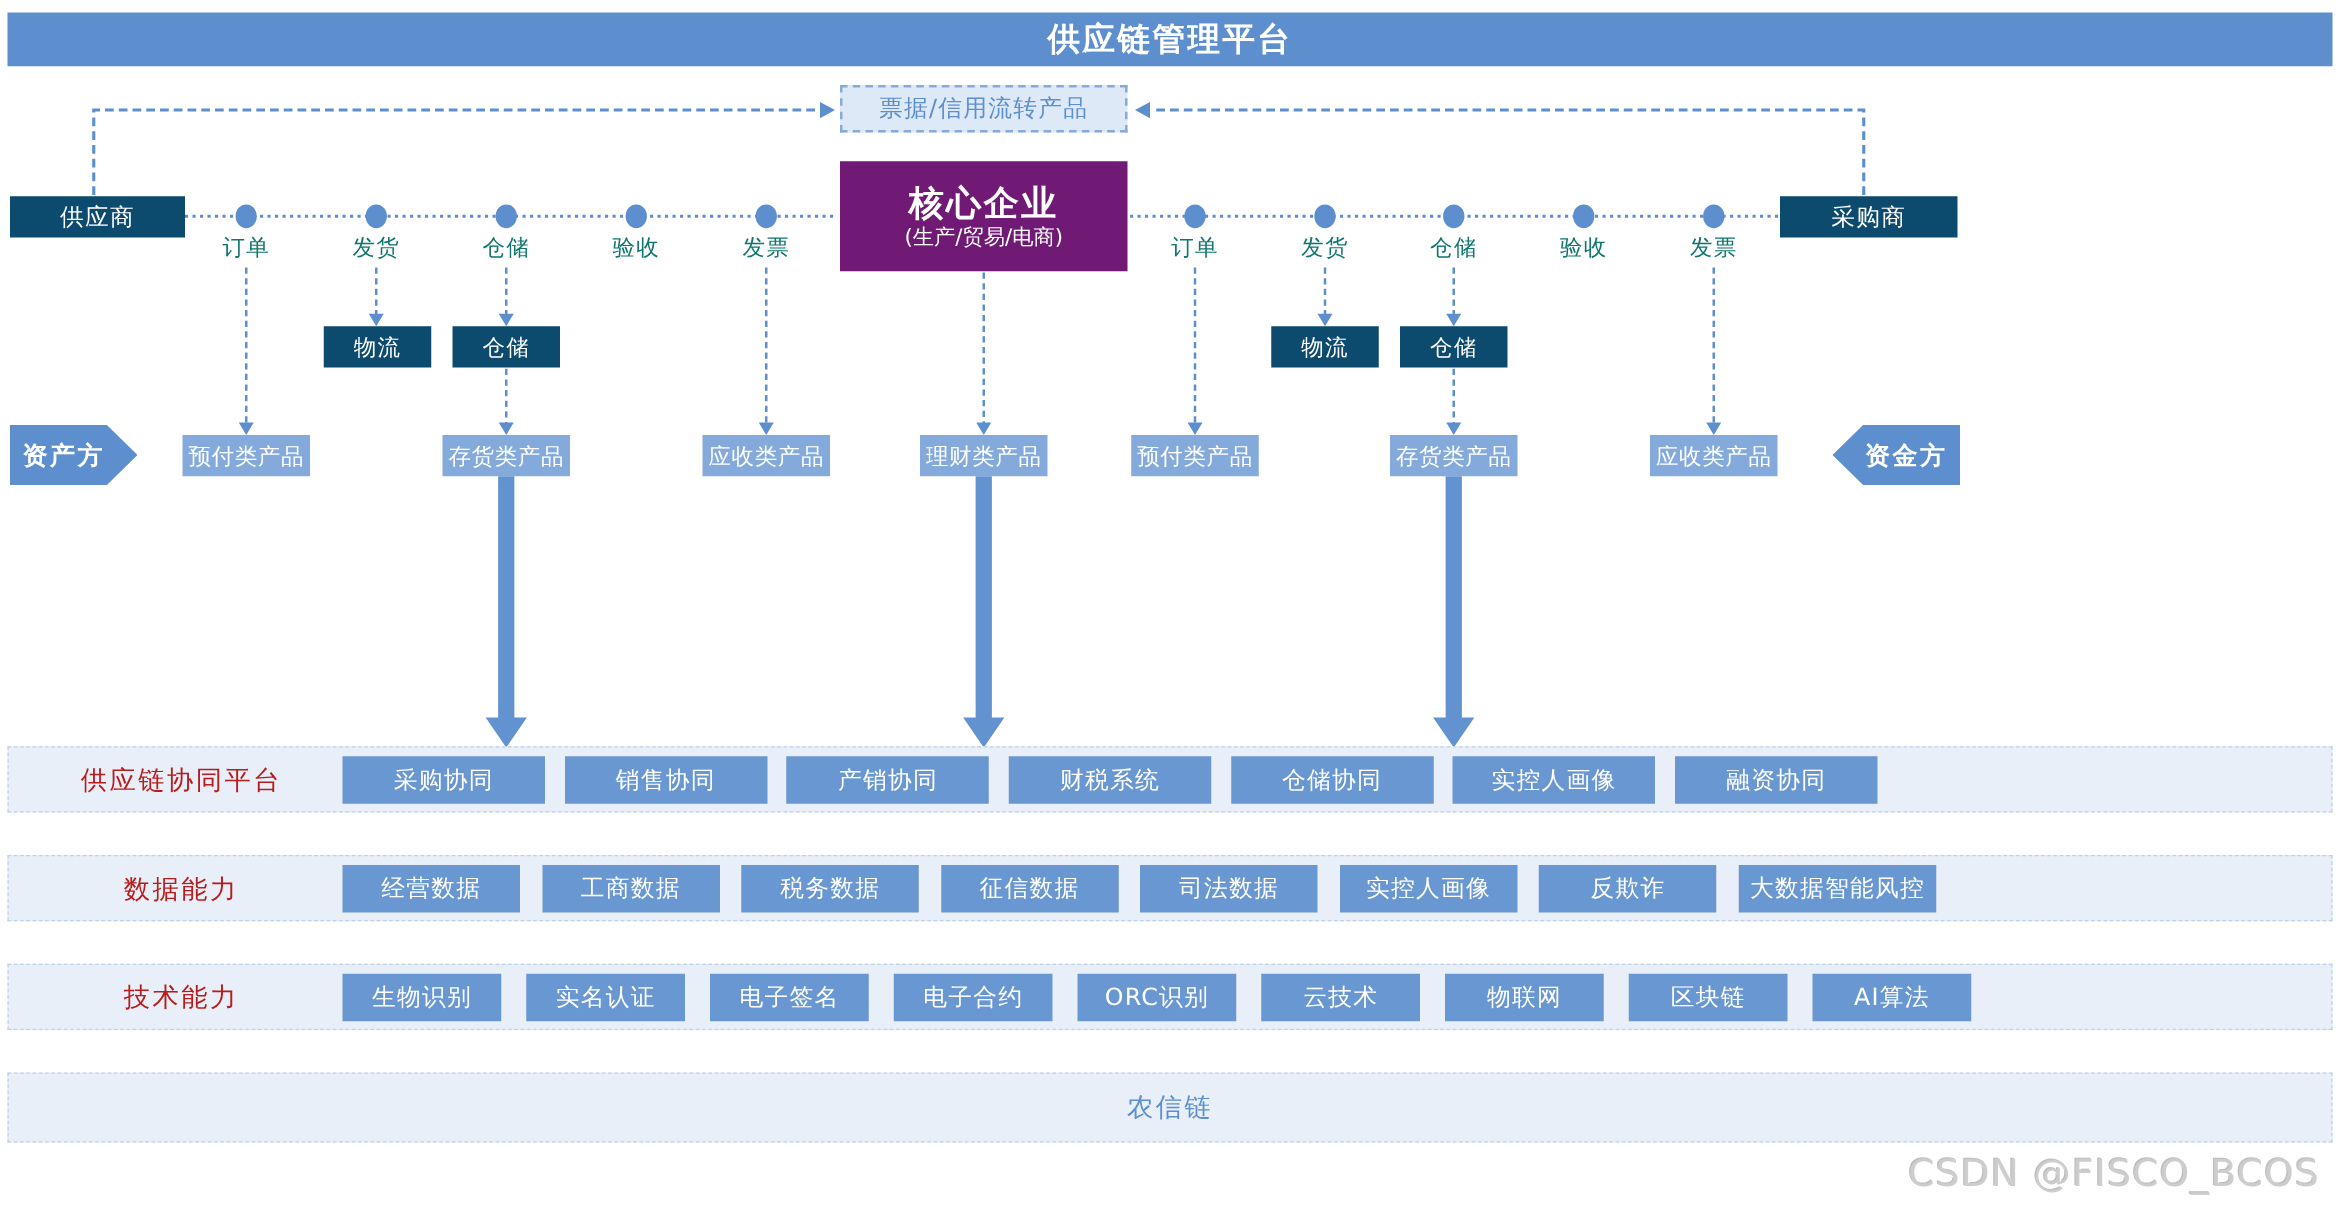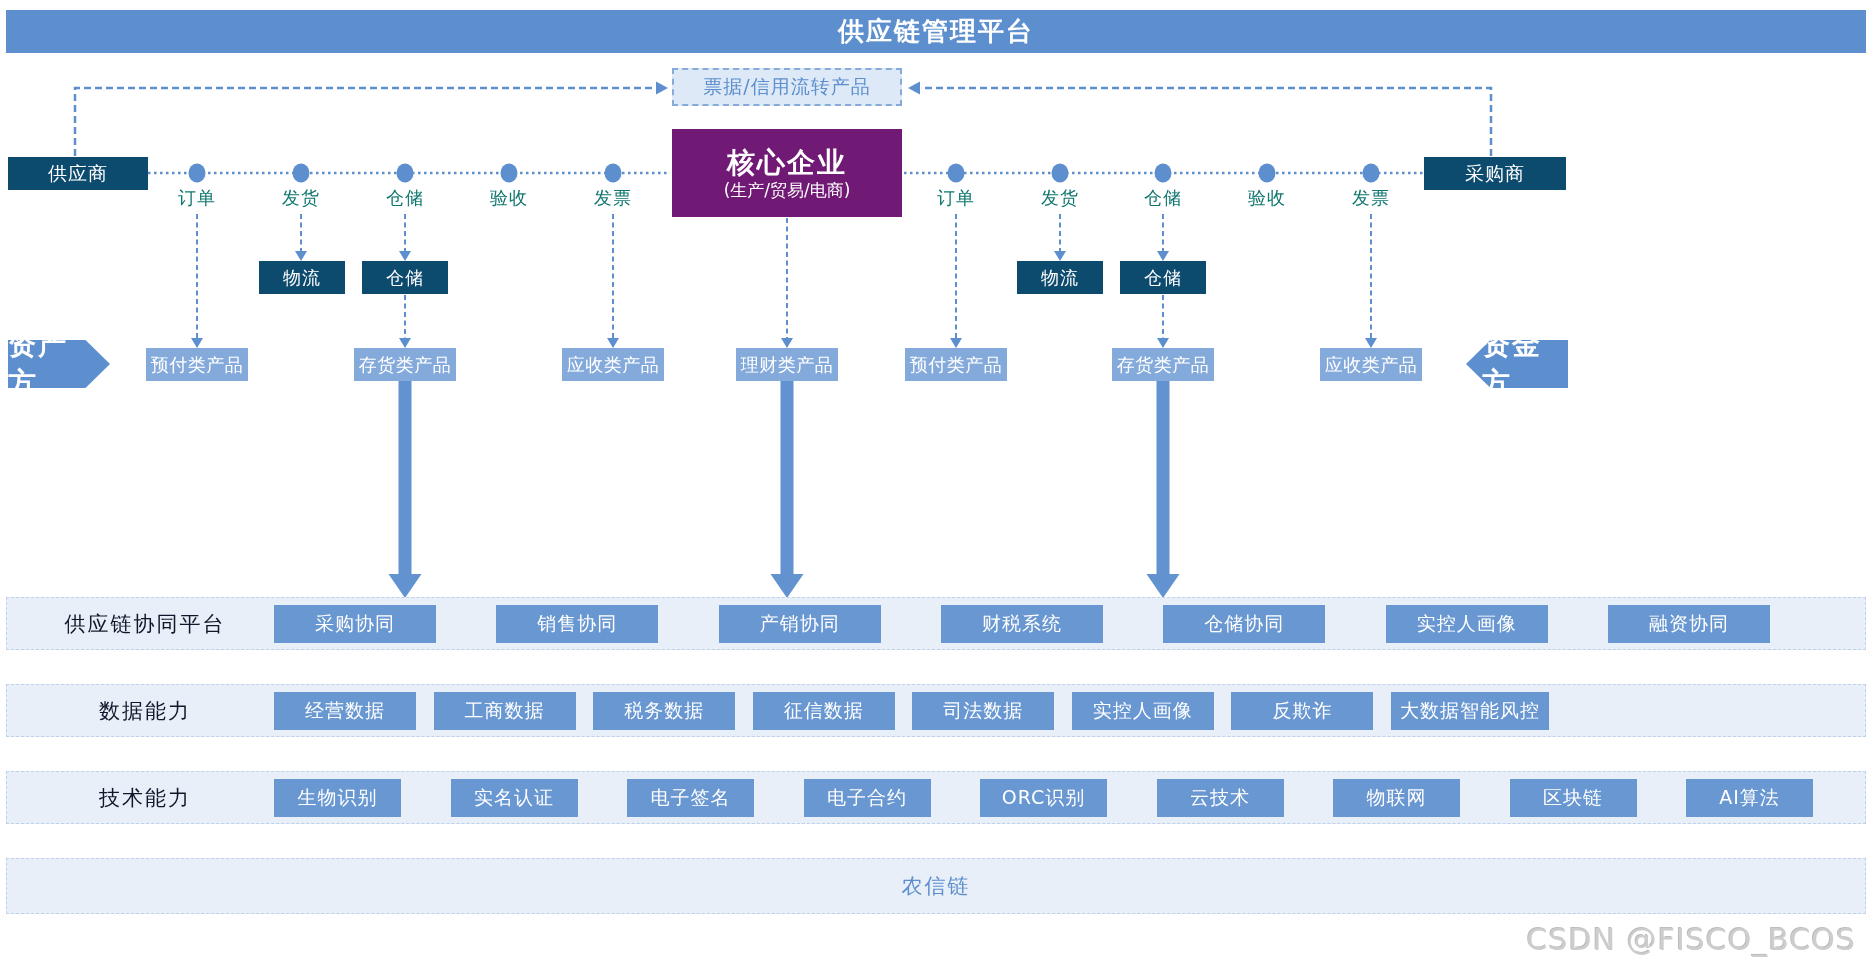--- a/index.html
+++ b/index.html
@@ -32,29 +32,29 @@
     width:84px;text-align:center;color:#0f766e;font-size:18px;top:186px;letter-spacing:1px;
   }
   .mid-box{width:86px;height:33px;top:261px;font-size:18px;}
   .product-box{
     width:102px;height:33px;top:348px;background:#84aadb;color:#fff;
     display:flex;align-items:center;justify-content:center;font-size:18px;letter-spacing:.5px;
   }
   .side-arrow{
     top:340px;width:102px;height:48px;background:#5d8fce;color:#fff;
     display:flex;align-items:center;justify-content:center;
-    font-size:28px;font-weight:bold;letter-spacing:2px;
+    font-size:20px;font-weight:bold;letter-spacing:2px;
   }
   .asset{left:8px;clip-path:polygon(0 0,76% 0,100% 50%,76% 100%,0 100%);padding-right:16px;box-sizing:border-box;}
   .fund{left:1466px;clip-path:polygon(24% 0,100% 0,100% 100%,24% 100%,0 50%);padding-left:16px;box-sizing:border-box;}
   .band{
     left:6px;width:1860px;background:#e8eff8;border:1px dashed #bdd1ea;box-sizing:border-box;
   }
   .band-label{
-    color:#0f172a;font-size:21px;letter-spacing:2px;width:200px;text-align:center;
+    color:#b91c1c;font-size:21px;letter-spacing:2px;width:200px;text-align:center;
     left:38px;top:0;height:100%;display:flex;align-items:center;justify-content:center;
   }
   .band-items{display:flex;justify-content:space-between;align-items:center;top:7px;height:38px;}
   .band-item{
     background:#6997d1;color:#fff;height:38px;display:flex;align-items:center;justify-content:center;
     font-size:19px;letter-spacing:1px;
   }
   .b1 .band-item{width:162px;}
   .b2 .band-item{width:142px;}
   .b2 .band-item.wide{width:158px;}
@@ -165,21 +165,21 @@
 <div class="abs product-box" style="left:736px;">理财类产品</div>
 <div class="abs product-box" style="left:905px;">预付类产品</div>
 <div class="abs product-box" style="left:1112px;">存货类产品</div>
 <div class="abs product-box" style="left:1320px;">应收类产品</div>
 
 <div class="abs side-arrow asset">资产方</div>
 <div class="abs side-arrow fund">资金方</div>
 
 <div class="abs band b1" style="top:597px;height:53px;">
   <div class="abs band-label">供应链协同平台</div>
-  <div class="abs band-items" style="left:267px;width:1496px;justify-content:space-between;">
+  <div class="abs band-items" style="left:267px;width:1228px;justify-content:space-between;">
     <div class="band-item">采购协同</div>
     <div class="band-item">销售协同</div>
     <div class="band-item">产销协同</div>
     <div class="band-item">财税系统</div>
     <div class="band-item">仓储协同</div>
     <div class="band-item">实控人画像</div>
     <div class="band-item">融资协同</div>
   </div>
 </div>
 
@@ -192,21 +192,21 @@
     <div class="band-item">征信数据</div>
     <div class="band-item">司法数据</div>
     <div class="band-item">实控人画像</div>
     <div class="band-item">反欺诈</div>
     <div class="band-item wide">大数据智能风控</div>
   </div>
 </div>
 
 <div class="abs band b3" style="top:771px;height:53px;">
   <div class="abs band-label">技术能力</div>
-  <div class="abs band-items" style="left:267px;width:1539px;">
+  <div class="abs band-items" style="left:267px;width:1303px;">
     <div class="band-item">生物识别</div>
     <div class="band-item">实名认证</div>
     <div class="band-item">电子签名</div>
     <div class="band-item">电子合约</div>
     <div class="band-item">ORC识别</div>
     <div class="band-item">云技术</div>
     <div class="band-item">物联网</div>
     <div class="band-item">区块链</div>
     <div class="band-item">AI算法</div>
   </div>

